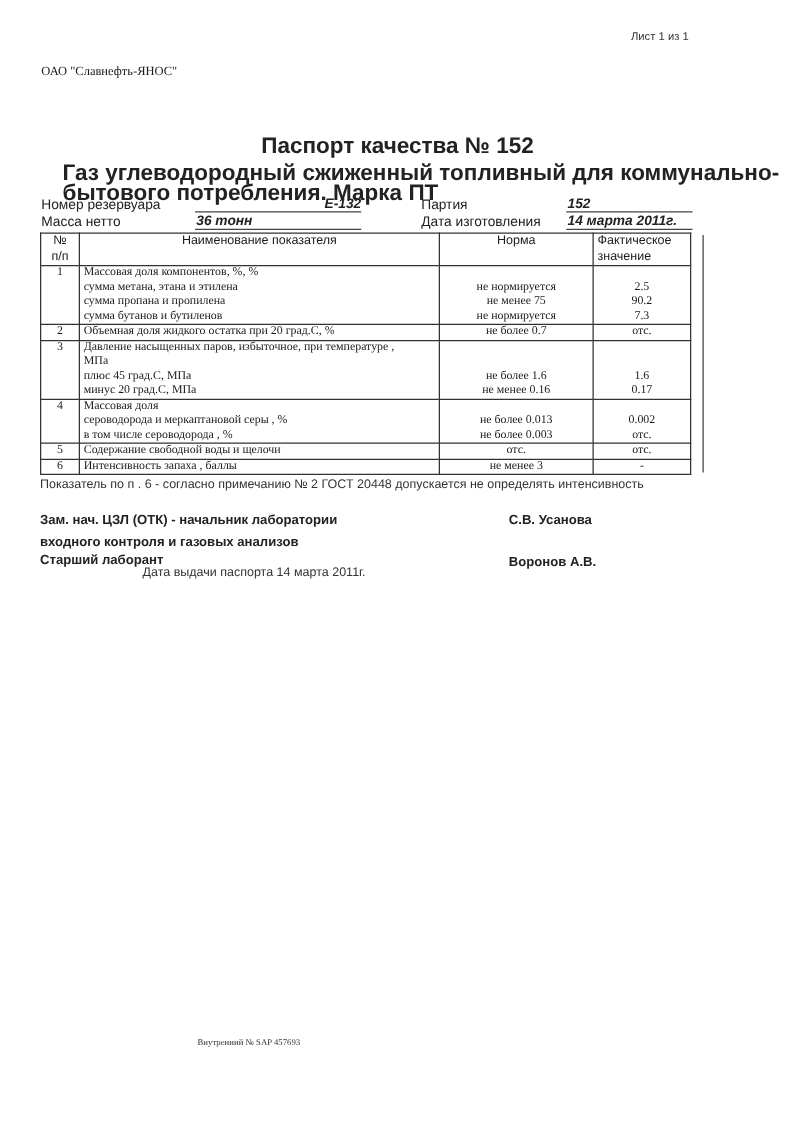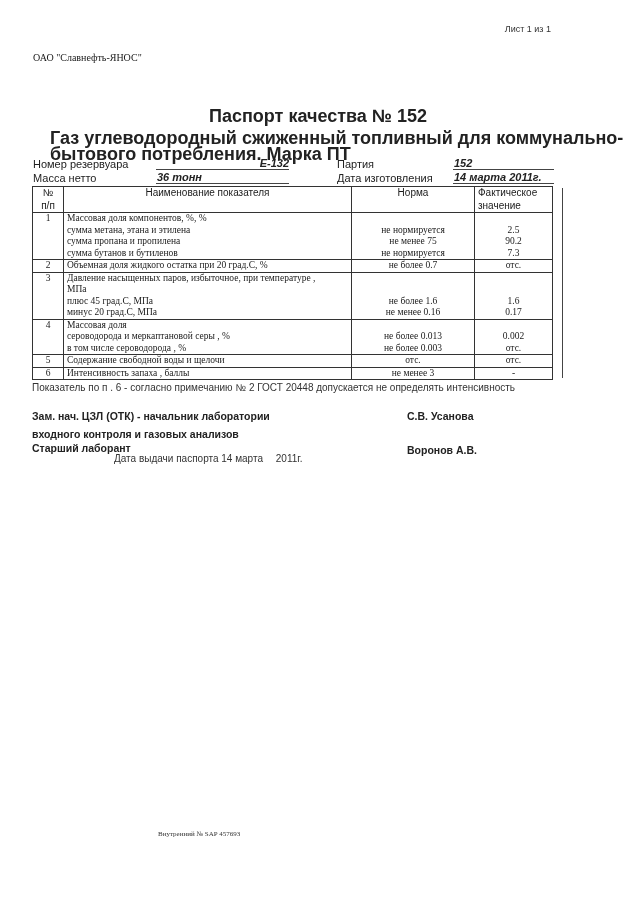--- a/index.html
+++ b/index.html
@@ -156,16 +156,16 @@
 </div>
 
 <div class="abs sans sig" style="left:32px; top:410px;">Зам. нач. ЦЗЛ (ОТК) - начальник лаборатории</div>
 <div class="abs sans sig" style="left:32px; top:428px;">входного контроля и газовых анализов</div>
 <div class="abs sans sig" style="left:407px; top:410px;">С.В. Усанова</div>
 <div class="abs sans sig" style="left:32px; top:442px;text-align:center;">Старший лаборант</div>
 <div class="abs sans sig" style="left:407px; top:444px;">Воронов А.В.</div>
 
 <div id="issue" class="abs sans">
   <span>Дата выдачи паспорта 14 марта</span>
-  <span style="margin-left:10px;">2011г.</span>
+  <span style="">2011г.</span>
 </div>
 
 <div id="internal" class="abs serif">Внутренний № SAP 457693</div>
 
 </body></html>

